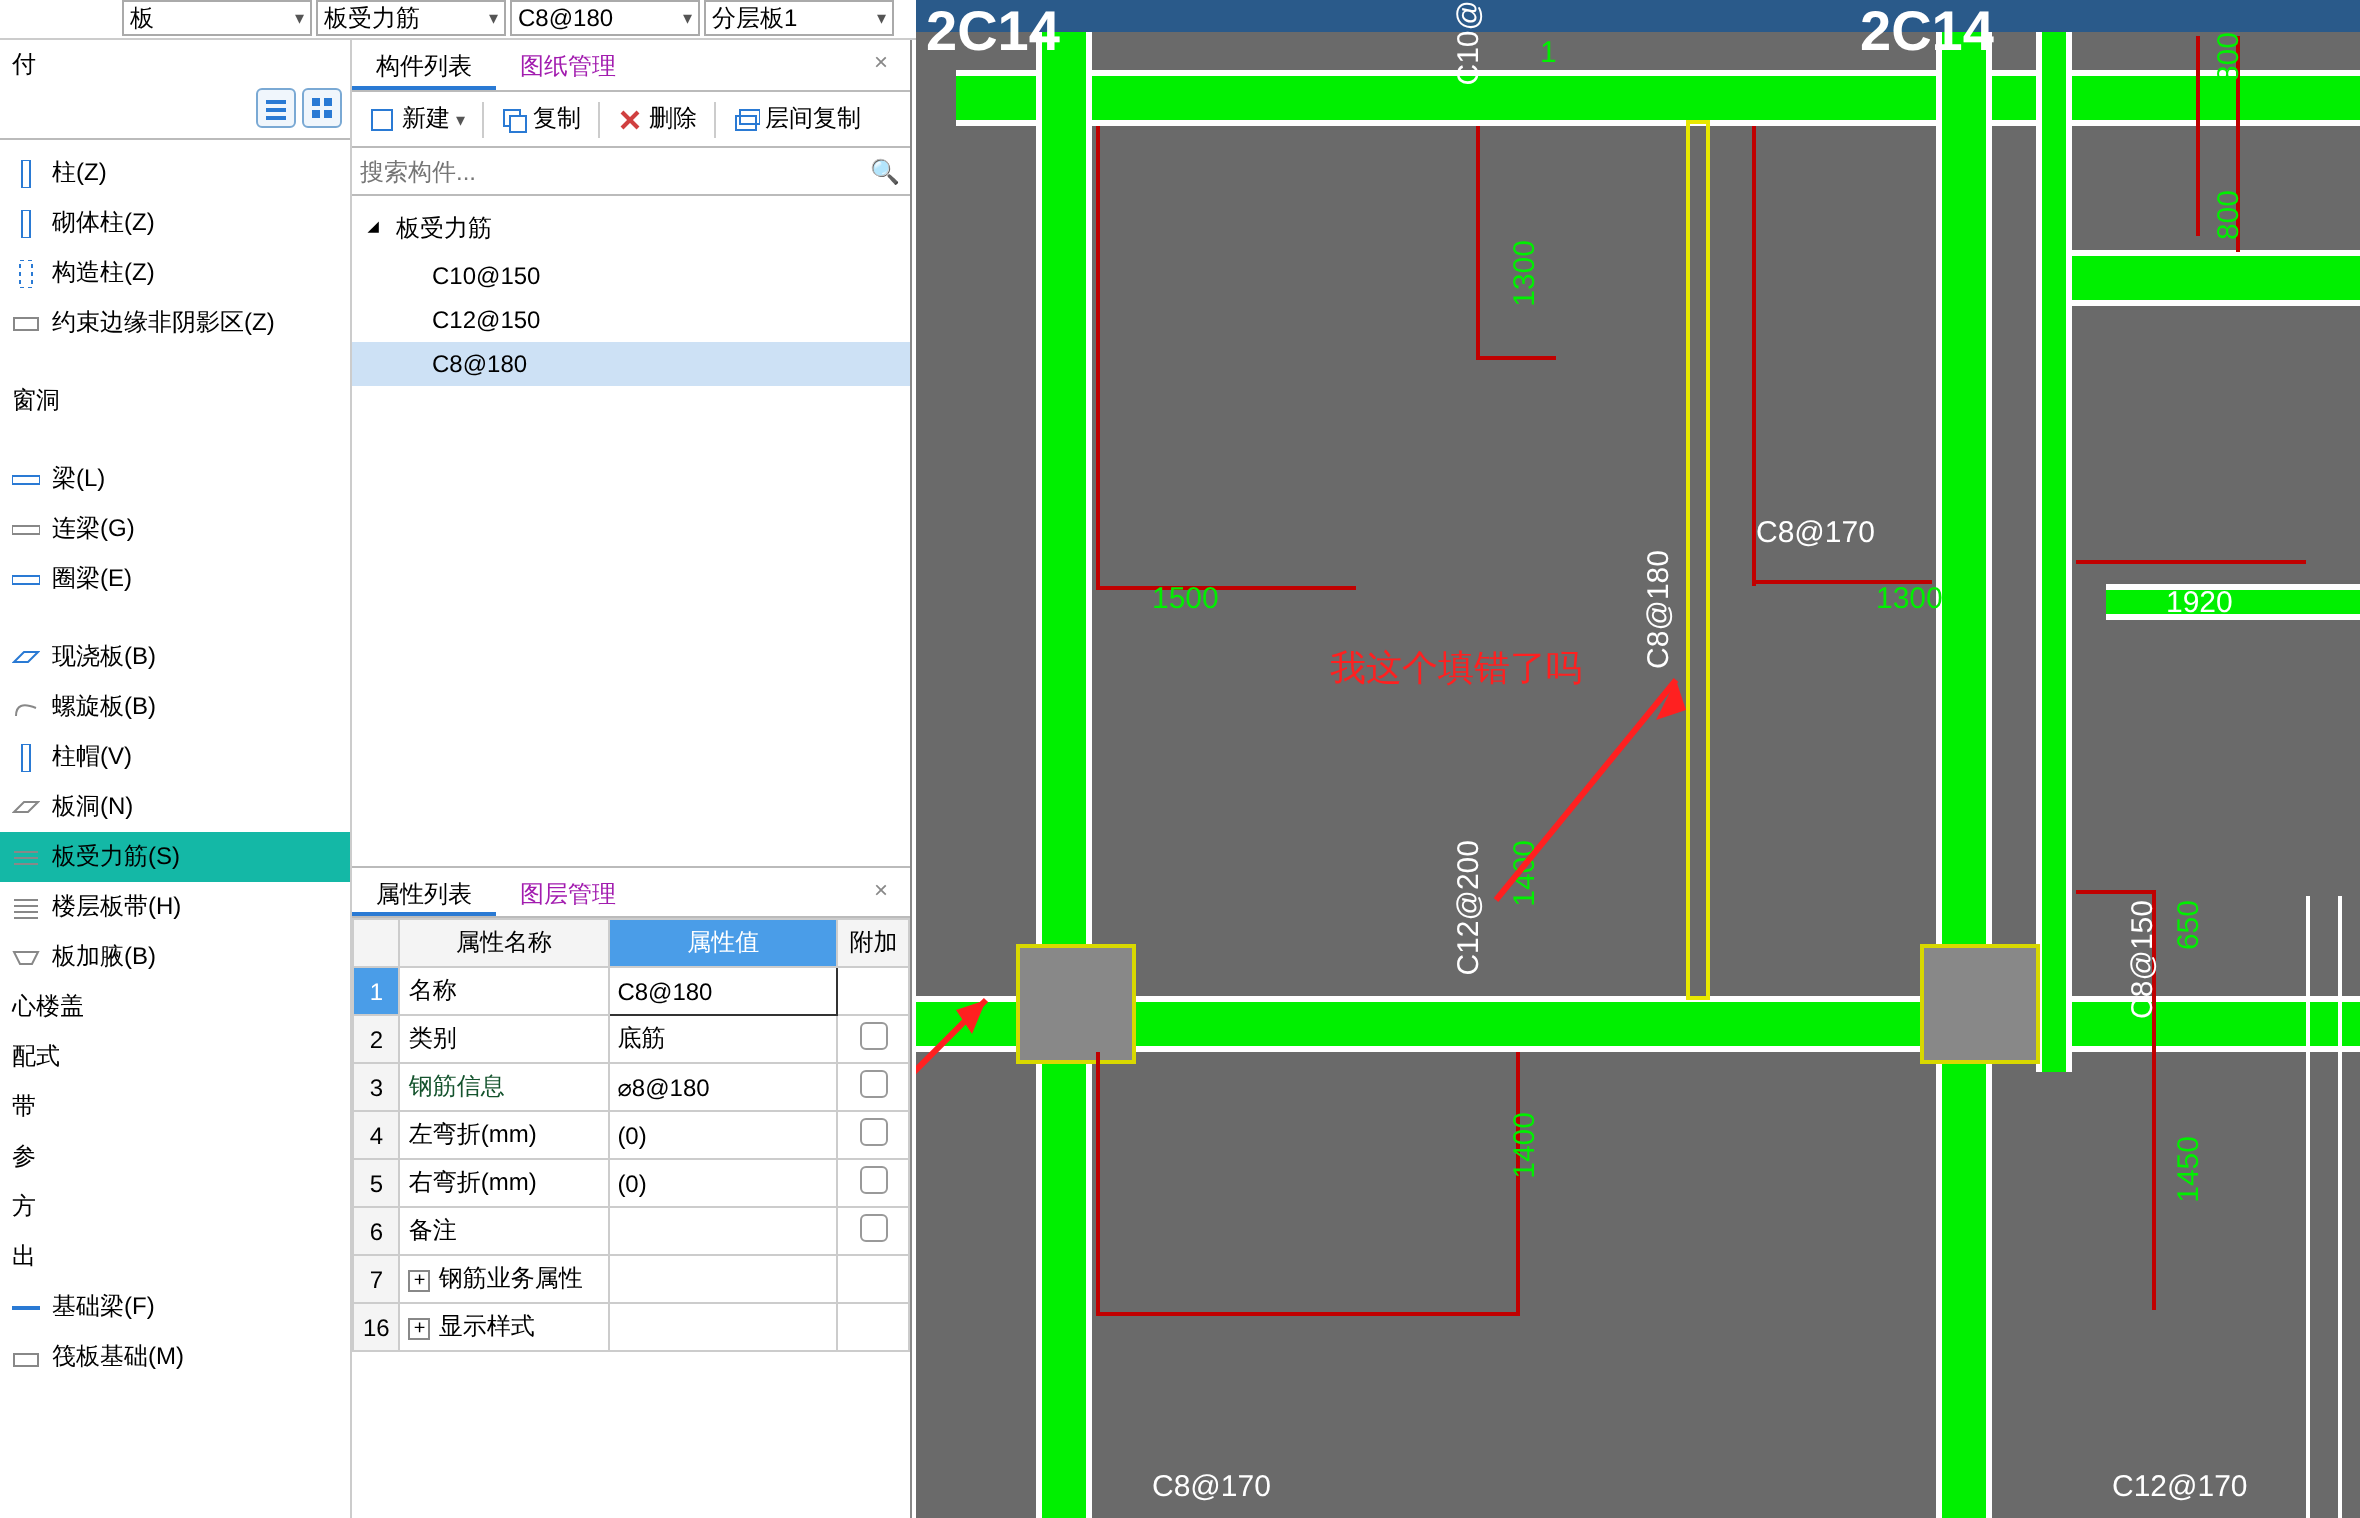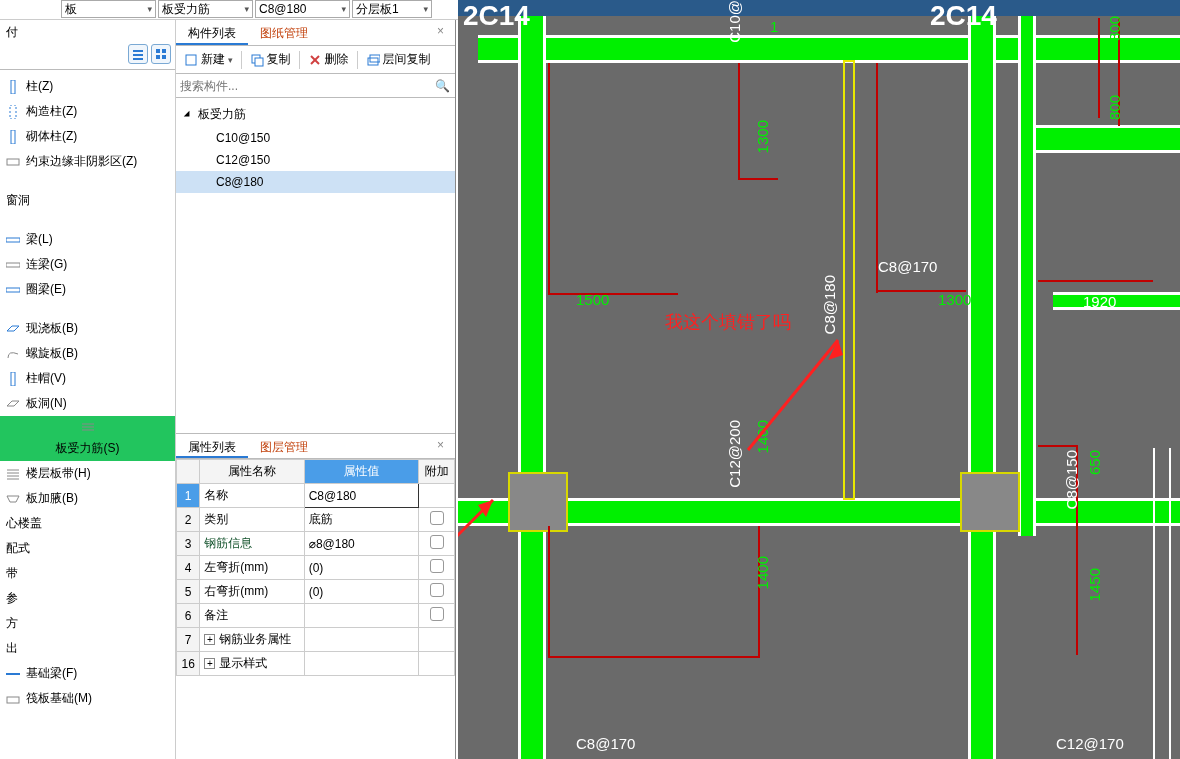--- a/index.html
+++ b/index.html
@@ -9,31 +9,31 @@
 .dd { border: 1px solid #aaa; height: 18px; display: flex; align-items: center; padding: 0 3px; background: #fff; margin: 0 1px; }
 .dd .arr { margin-left: auto; color: #555; font-size: 9px; }
 
 .left-panel { position: absolute; top: 20px; left: 0; width: 176px; height: 739px; background: #fff; border-right: 1px solid #ccc; }
 .left-toolbar { height: 50px; border-bottom: 1px solid #bbb; position: relative; }
 .left-toolbar-btns { position: absolute; right: 4px; top: 24px; display: flex; gap: 3px; }
 .tb-btn { width: 20px; height: 20px; border: 1px solid #7aa9d4; border-radius: 3px; display: flex; align-items: center; justify-content: center; background: #f0f6fc; }
 
 .tree { padding: 4px 0; }
 .tree-item { display: flex; align-items: center; padding: 4px 6px; gap: 6px; cursor: pointer; }
-.tree-item.sel { background: #22c55e; flex-direction: column; }
+.tree-item.sel { background: #14b8a6; }
 .tico { width: 14px; height: 14px; display: inline-flex; align-items: center; justify-content: center; }
 .gap { height: 14px; }
 .tree-label { white-space: nowrap; }
 
 .mid-panel { position: absolute; top: 20px; left: 176px; width: 280px; height: 739px; background: #fff; border-right: 1px solid #888; }
 
 .mid-tabs { height: 26px; border-bottom: 1px solid #bbb; display: flex; position: relative; }
 .mid-tab { padding: 5px 12px; color: #333; }
 .mid-tab.active { background: #fff; border-bottom: 2px solid #2a7ad4; color: #000; }
-.mid-tab.inactive { color: #c2410c; }
+.mid-tab.inactive { color: #a21caf; }
 .mid-close { position: absolute; right: 4px; top: 4px; width: 14px; height: 14px; color: #888; cursor: pointer; }
 
 .mid-toolbar { height: 28px; border-bottom: 1px solid #bbb; display: flex; align-items: center; gap: 2px; padding: 0 4px; }
 .mt-btn { display: flex; align-items: center; gap: 3px; padding: 2px 4px; }
 .mt-sep { width: 1px; height: 18px; background: #ccc; margin: 0 2px; }
 
 .search-row { height: 24px; border-bottom: 1px solid #bbb; display: flex; align-items: center; padding: 0 4px; }
 .search-input { flex: 1; border: none; outline: none; height: 20px; color: #888; }
 .search-icon { width: 16px; color: #888; }
 
@@ -90,21 +90,21 @@
       <span class="arr">▾</span>
     </div>
   <div class="dd" style="width:95px">
       <span>板受力筋</span>
       <span class="arr">▾</span>
     </div>
   <div class="dd" style="width:95px">
       <span>C8@180</span>
       <span class="arr">▾</span>
     </div>
-  <div class="dd" style="width:80px">
+  <div class="dd" style="width:95px">
       <span>分层板1</span>
       <span class="arr">▾</span>
     </div>
 </div>
 
 <div class="left-panel">
   <div class="left-toolbar">
     <div style="padding:4px 6px">付</div>
     <div class="left-toolbar-btns">
       <div class="tb-btn">
@@ -129,32 +129,32 @@
         <span class="tico">
           <svg width="12" height="14">
             <rect x="4" y="0" width="4" height="14" fill="none" stroke="#2a7ad4"></rect>
           </svg>
         </span>
         <span class="tree-label">柱(Z)</span>
       </div>
     <div class="tree-item">
         <span class="tico">
           <svg width="12" height="14">
+            <rect x="4" y="0" width="4" height="14" fill="none" stroke="#2a7ad4"></rect>
+          </svg>
+        </span>
+        <span class="tree-label">砌体柱(Z)</span>
+      </div>
+    <div class="tree-item">
+        <span class="tico">
+          <svg width="12" height="14">
             <rect x="3" y="0" width="6" height="14" fill="none" stroke="#2a7ad4" stroke-dasharray="2"></rect>
           </svg>
         </span>
         <span class="tree-label">构造柱(Z)</span>
-      </div>
-    <div class="tree-item">
-        <span class="tico">
-          <svg width="12" height="14">
-            <rect x="4" y="0" width="4" height="14" fill="none" stroke="#2a7ad4"></rect>
-          </svg>
-        </span>
-        <span class="tree-label">砌体柱(Z)</span>
       </div>
     <div class="tree-item">
         <span class="tico">
           <svg width="14" height="12">
             <rect x="1" y="3" width="12" height="6" fill="none" stroke="#888"></rect>
           </svg>
         </span>
         <span class="tree-label">约束边缘非阴影区(Z)</span>
       </div>
     <div class="gap"></div>
@@ -439,21 +439,21 @@
   <div class="dim-text white vert" style="top:275px; left:363px">C8@180</div>
   <div class="dim-text white vert" style="top:420px; left:268px">C12@200</div>
   <div class="dim-text vert" style="top:420px; left:296px">1400</div>
   <div class="dim-text vert" style="top:556px; left:296px">1400</div>
   <div class="dim-text white vert" style="top:450px; left:605px">C8@150</div>
   <div class="dim-text vert" style="top:450px; left:628px">650</div>
   <div class="dim-text vert" style="top:568px; left:628px">1450</div>
   <div class="dim-text white" style="top:735px; left:118px">C8@170</div>
   <div class="dim-text white" style="top:735px; left:598px">C12@170</div>
 
-  <div class="annotation" style="top:310px; left:207px">我这个填错了吗</div>
+  <div class="annotation" style="top:322px; left:207px">我这个填错了吗</div>
 
   <svg class="arrow-red" style="top:330px; left:280px" width="120" height="130">
     <line x1="10" y1="120" x2="100" y2="10" stroke="#ff2020" stroke-width="3"></line>
     <polygon points="100,10 90,30 105,25" fill="#ff2020"></polygon>
   </svg>
   <svg class="arrow-red" style="top:495px; left:-30px" width="70" height="70">
     <line x1="65" y1="5" x2="5" y2="65" stroke="#ff2020" stroke-width="3"></line>
     <polygon points="65,5 50,10 58,22" fill="#ff2020"></polygon>
   </svg>
 </div>

